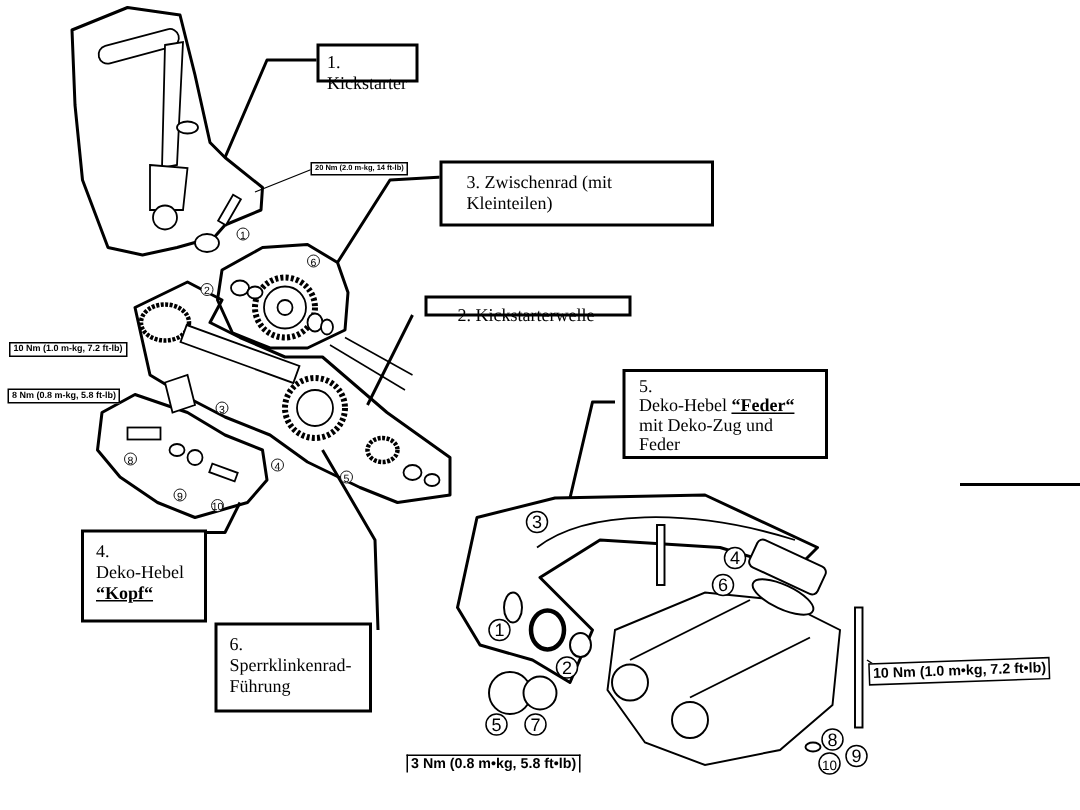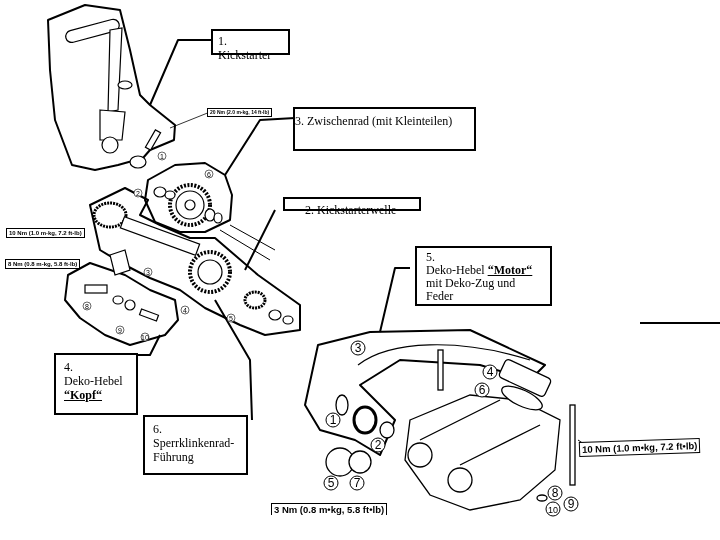--- a/index.html
+++ b/index.html
@@ -1,20 +1,20 @@
 <!DOCTYPE html>
 <html><head>
 <meta charset="utf-8">
 <style>
   html, body { margin:0; padding:0; background:#ffffff; }
   #stage { position:relative; width:720px; height:540px; overflow:hidden; background:#fff; }
   svg#art { position:absolute; left:0; top:0; }
   .lbl { position:absolute; background:#fff; border:2px solid #000; box-sizing:border-box;
          font-family:"Liberation Serif","DejaVu Serif",serif; font-size:12px; line-height:14px; color:#000;
-         padding:5px 0; }
+         padding:5px 16px; }
   .lbl b { text-decoration:underline; }
   .torque { position:absolute; background:#fff; border:1px solid #000; box-sizing:border-box;
             font-family:"Liberation Sans","DejaVu Sans",sans-serif; font-weight:bold; color:#000;
             white-space:nowrap; padding:0 2px; }
 </style>
 </head>
 <body>
 
 <div id="stage">
 
@@ -178,35 +178,35 @@
           <circle cx="120" cy="330" r="4" fill="#fff" stroke="#000" stroke-width="0.6"></circle>
           <text x="120" y="333">9</text>
         </g>
       <g>
           <circle cx="145" cy="337" r="4" fill="#fff" stroke="#000" stroke-width="0.6"></circle>
           <text x="145" y="340">10</text>
         </g>
     </g>
   </svg>
 
-  <div class="lbl" style="left:211px;top:29px;width:79px;height:26px;padding:3px 5px;">
+  <div class="lbl" style="left:211px;top:29px;width:68px;height:26px;padding:3px 5px;">
     <span>1. Kickstarter</span>
   </div>
 
   <div class="lbl" style="left:293px;top:107px;width:183px;height:44px;">
     <span>3. Zwischenrad (mit Kleinteilen)</span>
   </div>
 
   <div class="lbl" style="left:283px;top:197px;width:138px;height:14px;padding:4px 20px;">
     <span>2. Kickstarterwelle</span>
   </div>
 
   <div class="lbl" style="left:415px;top:246px;width:137px;height:60px;padding:3px 9px;line-height:13px;overflow:hidden;">
     <div>5.</div>
-    <div><span>Deko-Hebel </span><b>“Motor“</b></div>
+    <div><span>Deko-Hebel </span><b>“Feder“</b></div>
     <div>mit Deko-Zug und</div>
     <div>Feder</div>
   </div>
 
   <div class="lbl" style="left:54px;top:353px;width:84px;height:62px;padding:5px 8px;">
     <div>4.</div>
     <div>Deko-Hebel</div>
     <div><b>“Kopf“</b></div>
   </div>
 

